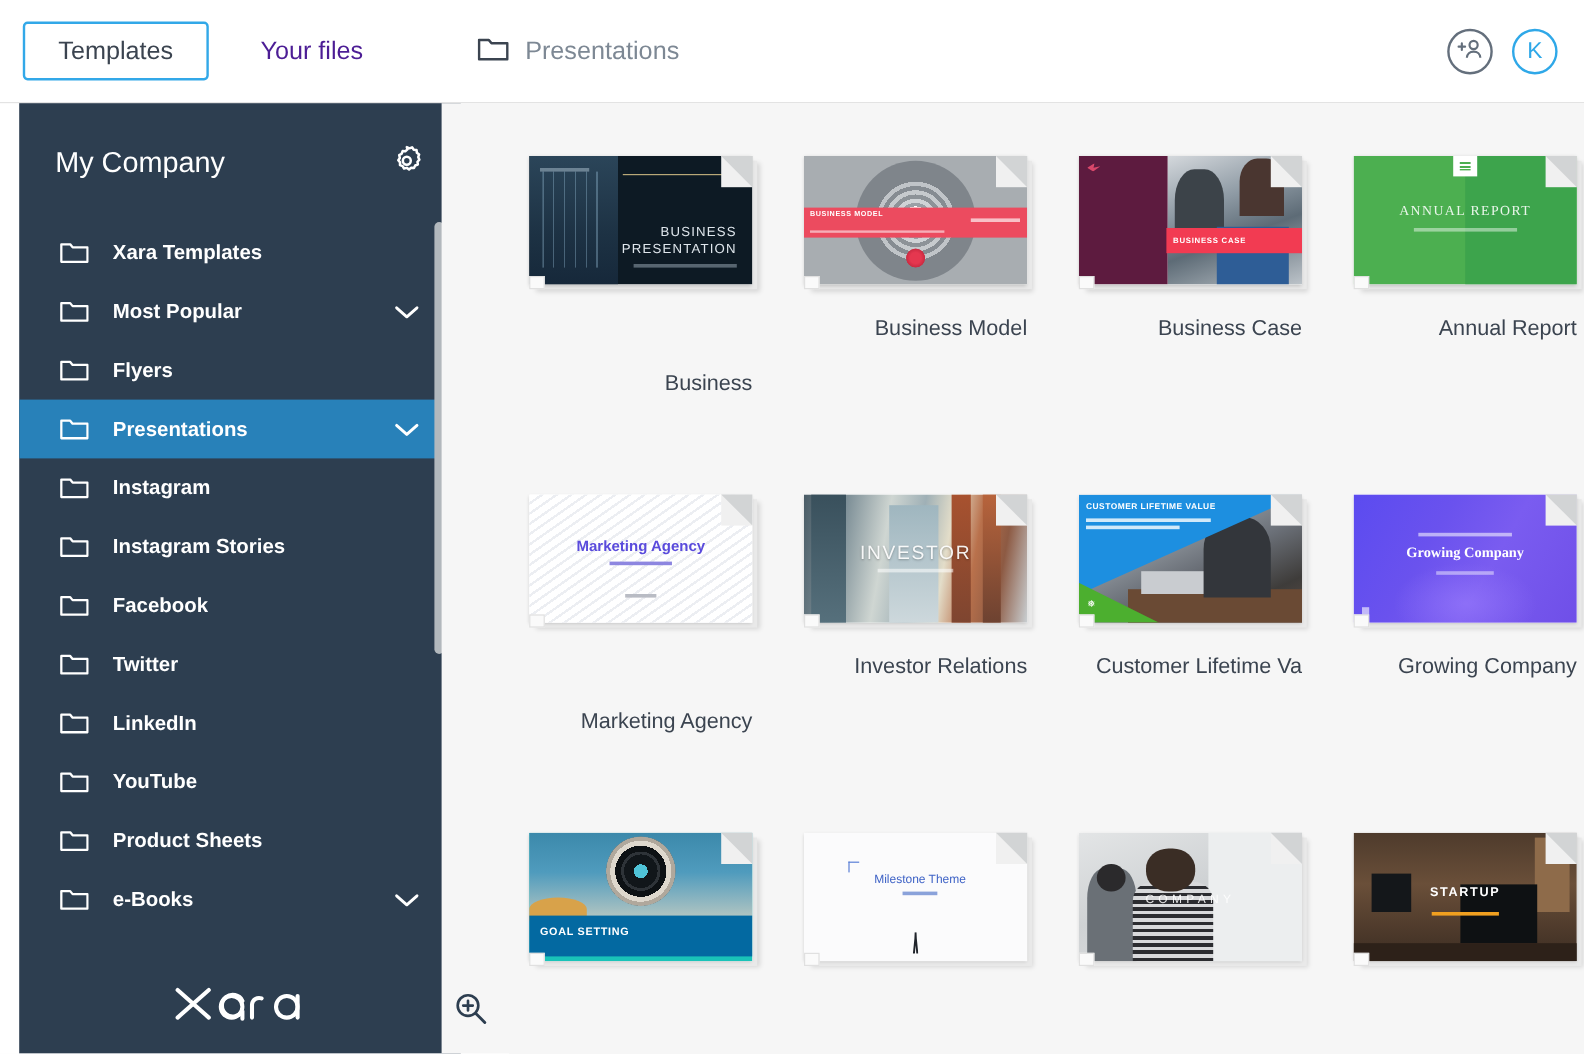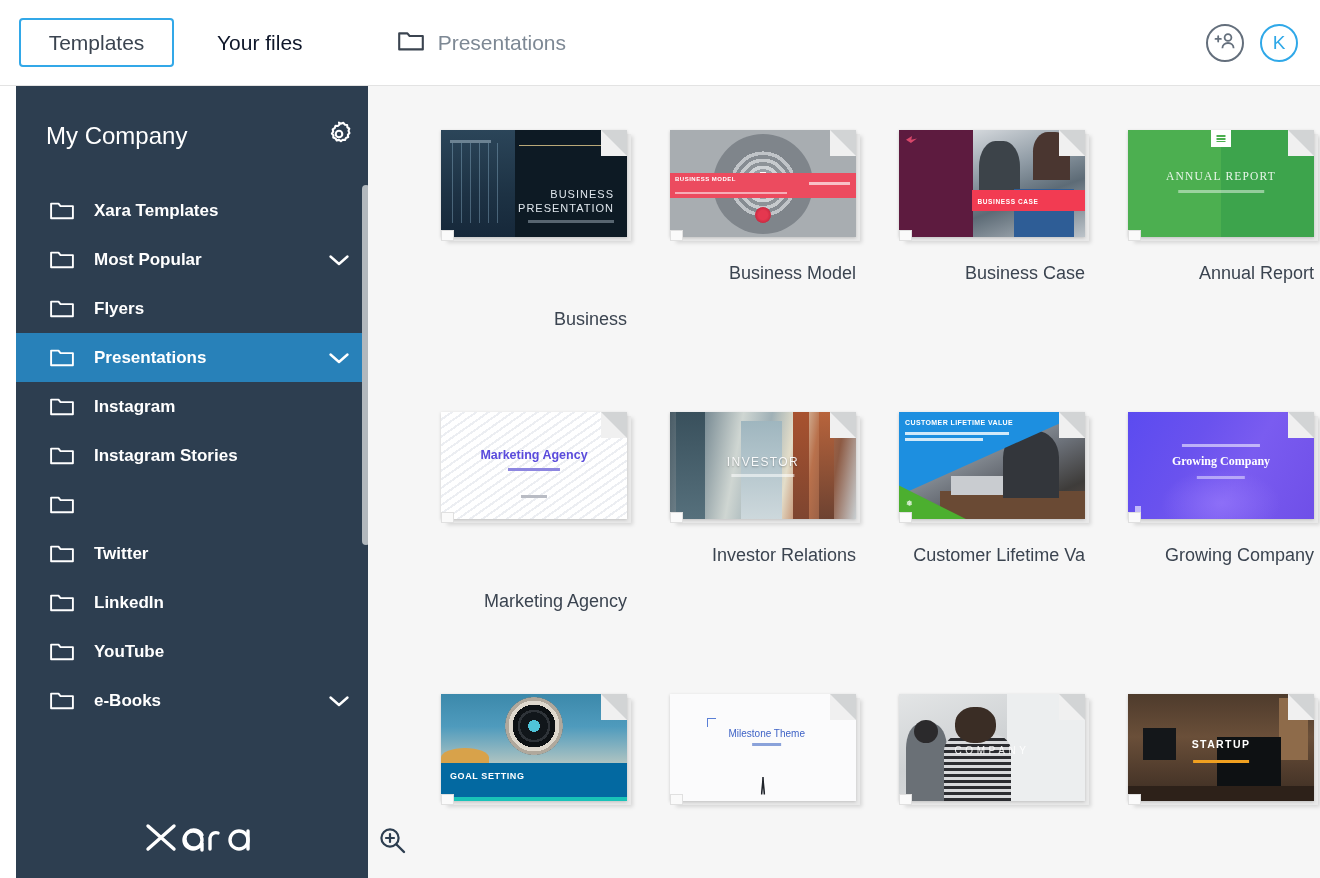--- a/index.html
+++ b/index.html
@@ -24,21 +24,21 @@
     border: 2px solid #32a8e8;
     border-radius: 4px;
     background: #ffffff;
     color: #3b4450;
     font-size: 21px;
     display: flex; align-items: center; justify-content: center;
     cursor: pointer;
   }
   .tab-yourfiles {
     margin-left: 43px;
-    color: #0f172a;
+    color: #4c1d95;
     font-size: 21px;
     cursor: pointer;
   }
   .breadcrumb {
     margin-left: 95px;
     display: flex; align-items: center; gap: 14px;
     cursor: pointer;
   }
   .breadcrumb .crumb-label { color: #7d8894; font-size: 21px; }
   .header-right {
@@ -323,21 +323,21 @@
   .t-investor .b3 {
     position: absolute; left: 66%; top: 0; width: 9%; height: 100%;
     background: linear-gradient(180deg,#a8522f,#7e4530);
   }
   .t-investor .b4 {
     position: absolute; left: 80%; top: 0; width: 8%; height: 100%;
     background: linear-gradient(180deg,#b8643c,#6d4231);
   }
   .t-investor .title {
     position: absolute; left: 50%; top: 47%; transform: translate(-50%,-50%);
-    color: rgba(255,255,255,0.92); font-size: 12px; letter-spacing: 1.4px;
+    color: rgba(255,255,255,0.92); font-size: 16px; letter-spacing: 1.4px;
     white-space: nowrap; text-shadow: 0 1px 2px rgba(0,0,0,0.3);
   }
   .t-investor .sub {
     position: absolute; left: 50%; top: 58%; transform: translateX(-50%);
     width: 34%; height: 3px; background: rgba(255,255,255,0.55);
   }
 
   .t-clv { position: absolute; inset: 0; background: #eef1f3; }
   .t-clv .photo {
     position: absolute; inset: 0;
@@ -630,20 +630,21 @@
             </svg>
           </span>
           <span class="nav-label">Instagram Stories</span>
         </div>
         <div class="nav-item">
           <span class="folder">
             <svg width="24" height="19" viewBox="0 0 24 19">
               <path d="M1.1 2.6 h7.4 l2.0 2.5 H22.9 V17.2 H1.1 Z" fill="none" stroke="#ffffff" stroke-width="1.9" stroke-linejoin="round"></path>
             </svg>
           </span>
+          <span class="nav-label">Facebook</span>
         </div>
         <div class="nav-item">
           <span class="folder">
             <svg width="24" height="19" viewBox="0 0 24 19">
               <path d="M1.1 2.6 h7.4 l2.0 2.5 H22.9 V17.2 H1.1 Z" fill="none" stroke="#ffffff" stroke-width="1.9" stroke-linejoin="round"></path>
             </svg>
           </span>
           <span class="nav-label">Twitter</span>
         </div>
         <div class="nav-item">
@@ -654,20 +655,28 @@
           </span>
           <span class="nav-label">LinkedIn</span>
         </div>
         <div class="nav-item">
           <span class="folder">
             <svg width="24" height="19" viewBox="0 0 24 19">
               <path d="M1.1 2.6 h7.4 l2.0 2.5 H22.9 V17.2 H1.1 Z" fill="none" stroke="#ffffff" stroke-width="1.9" stroke-linejoin="round"></path>
             </svg>
           </span>
           <span class="nav-label">YouTube</span>
+        </div>
+        <div class="nav-item">
+          <span class="folder">
+            <svg width="24" height="19" viewBox="0 0 24 19">
+              <path d="M1.1 2.6 h7.4 l2.0 2.5 H22.9 V17.2 H1.1 Z" fill="none" stroke="#ffffff" stroke-width="1.9" stroke-linejoin="round"></path>
+            </svg>
+          </span>
+          <span class="nav-label">Product Sheets</span>
         </div>
         <div class="nav-item">
           <span class="folder">
             <svg width="24" height="19" viewBox="0 0 24 19">
               <path d="M1.1 2.6 h7.4 l2.0 2.5 H22.9 V17.2 H1.1 Z" fill="none" stroke="#ffffff" stroke-width="1.9" stroke-linejoin="round"></path>
             </svg>
           </span>
           <span class="nav-label">e-Books</span>
           <span class="chev">
             <svg width="22" height="14" viewBox="0 0 22 14">

